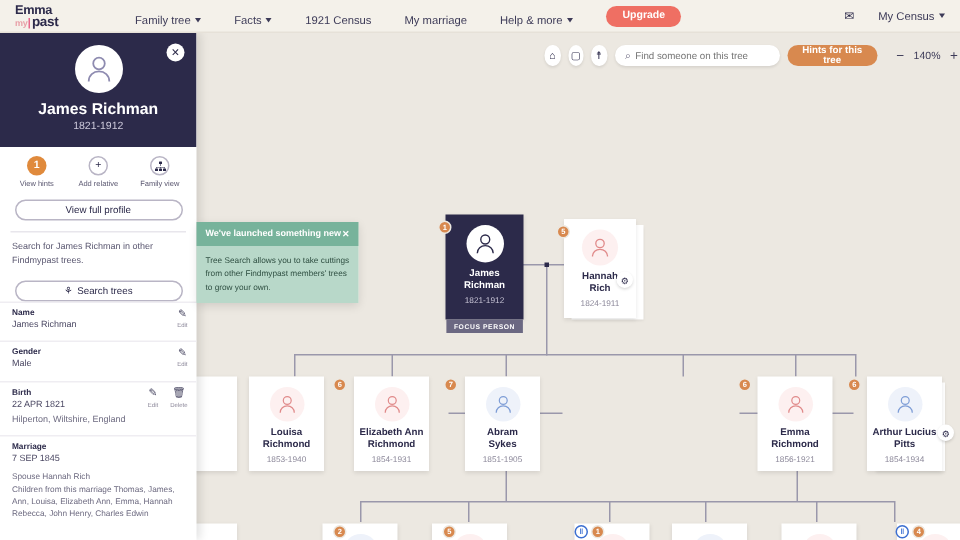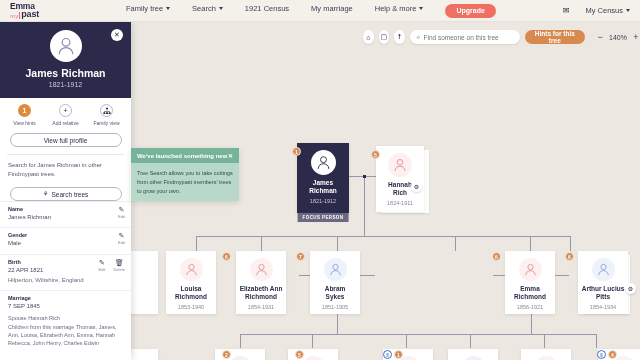--- a/index.html
+++ b/index.html
@@ -18,21 +18,21 @@
     background: #f4f1ea;
     display: flex; align-items: center;
     z-index: 60;
     border-bottom: 1px solid #e6e1d8;
   }
   #logo { margin-left: 10px; line-height: 1; width: 80px; }
   .logo-l1 { font-size: 8.5px; font-weight: bold; color: #2c2a4a; letter-spacing: -0.2px; }
   .logo-l2 { font-size: 9px; font-weight: bold; color: #2c2a4a; letter-spacing: -0.2px; display:flex; align-items:flex-end; gap:1px;}
   .logo-my { color: #e8a0a8; font-size: 6px; }
   .logo-bar { display:inline-block; width:1px; height:7px; background:#e8688a; }
-  #nav-items { display: flex; align-items: flex-start; gap: 22px; margin-left: 36px; }
+  #nav-items { display: flex; align-items: flex-end; gap: 22px; }
   .nav-item { font-size: 7.5px; color: #3d3b58; display: flex; align-items: center; gap: 3px; cursor: pointer; }
   .caret { width: 0; height: 0; border-left: 2.5px solid transparent; border-right: 2.5px solid transparent; border-top: 3px solid #3d3b58; display:inline-block; }
   #nav-right { margin-left: auto; display: flex; align-items: center; gap: 16px; margin-right: 10px; }
   #upgrade-btn {
     background: #ef6f63; color: #fff; font-size: 7px; font-weight: bold;
     border-radius: 9px; padding: 3.5px 11px; border: none; cursor: pointer;
   }
   #mail-icon { font-size: 8px; color: #2c2a4a; }
 
   
@@ -212,21 +212,21 @@
       <span class="logo-bar"></span>
       <span>past</span>
     </div>
   </div>
   <div id="nav-items">
     <div class="nav-item">
       <span>Family tree</span>
       <i class="caret"></i>
     </div>
     <div class="nav-item">
-      <span>Search</span>
+      <span>Facts</span>
       <i class="caret"></i>
     </div>
     <div class="nav-item">
       <span>1921 Census</span>
     </div>
     <div class="nav-item">
       <span>My marriage</span>
     </div>
     <div class="nav-item">
       <span>Help &amp; more</span>

